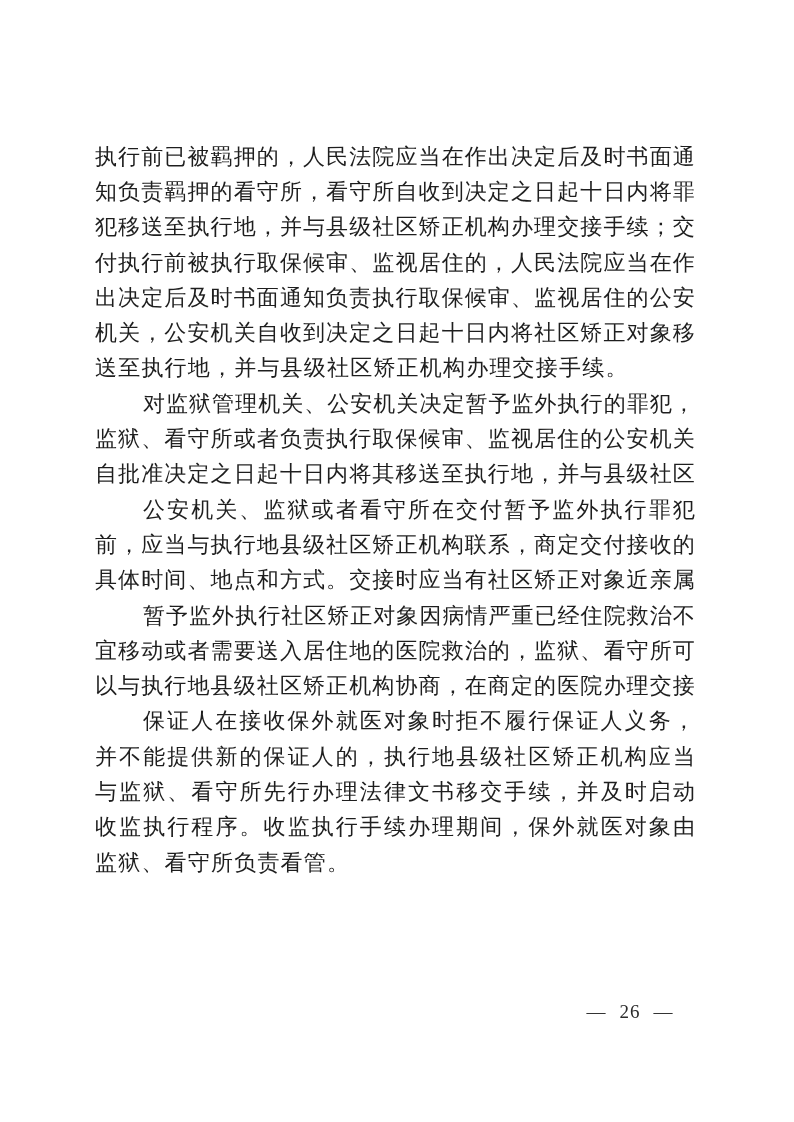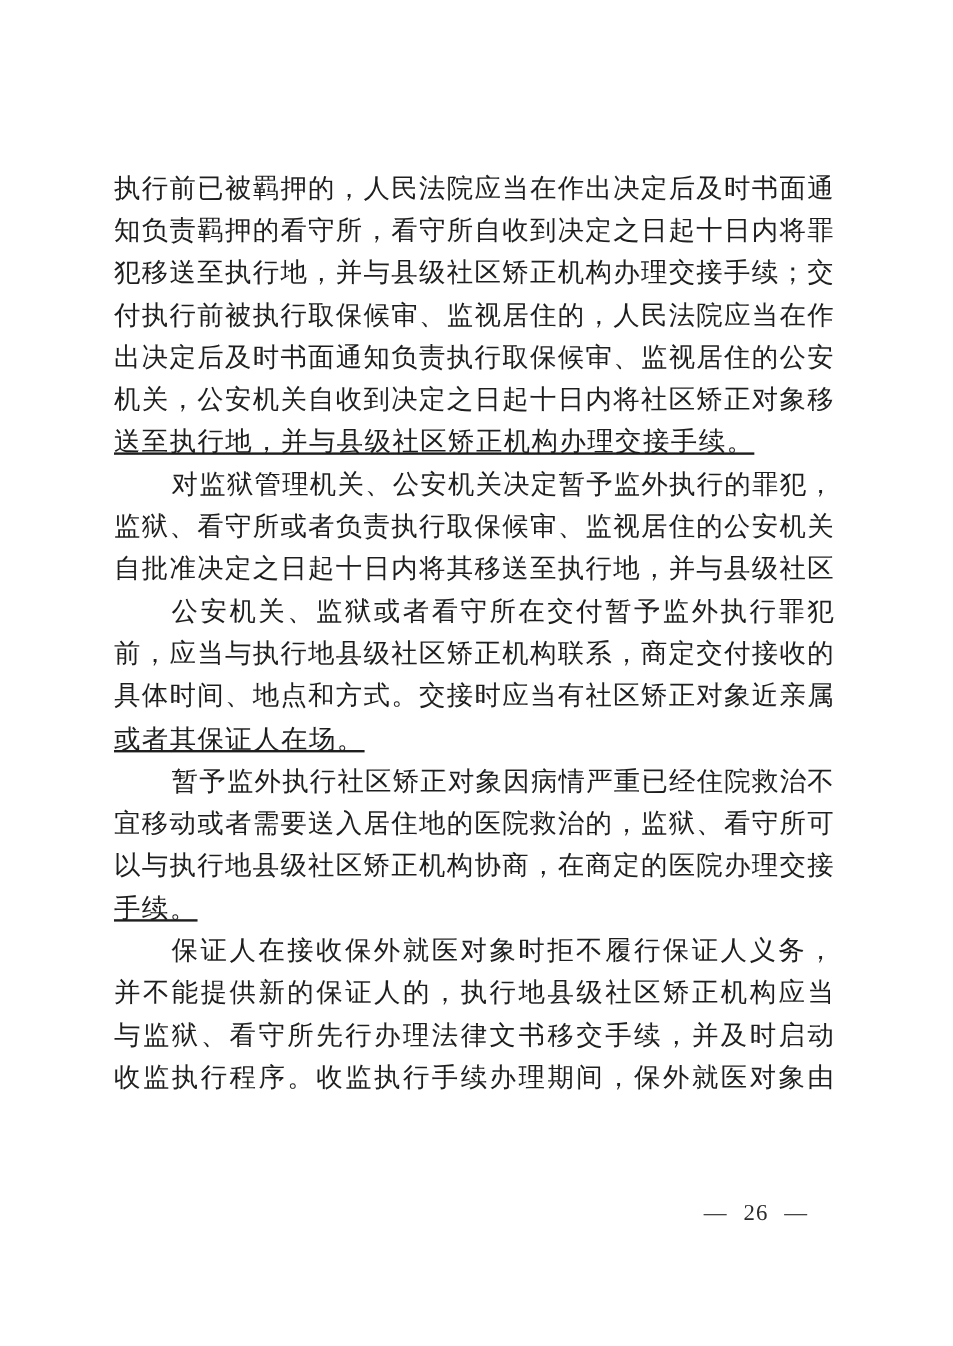--- a/index.html
+++ b/index.html
@@ -28,21 +28,20 @@
     align-items: center;
     font-size: 22px;
     white-space: nowrap;
   }
   .line.fill {
     justify-content: space-between;
   }
   .line.nofill {
     justify-content: flex-start;
     letter-spacing: 1.2px;
-    text-decoration: underline;
   }
   .line.indent {
     padding-left: 48px;
   }
   .line span {
     display: inline-block;
   }
   .folio {
     position: absolute;
     top: 1001px;
@@ -387,21 +386,20 @@
         <span>社</span>
         <span>区</span>
         <span>矫</span>
         <span>正</span>
         <span>对</span>
         <span>象</span>
         <span>近</span>
         <span>亲</span>
         <span>属</span>
       </div>
-      <div class="line nofill">或者其保证人在场。</div>
       <div class="line fill indent">
         <span>暂</span>
         <span>予</span>
         <span>监</span>
         <span>外</span>
         <span>执</span>
         <span>行</span>
         <span>社</span>
         <span>区</span>
         <span>矫</span>
@@ -470,21 +468,20 @@
         <span>商</span>
         <span>定</span>
         <span>的</span>
         <span>医</span>
         <span>院</span>
         <span>办</span>
         <span>理</span>
         <span>交</span>
         <span>接</span>
       </div>
-      <div class="line nofill">手续。</div>
       <div class="line fill indent">
         <span>保</span>
         <span>证</span>
         <span>人</span>
         <span>在</span>
         <span>接</span>
         <span>收</span>
         <span>保</span>
         <span>外</span>
         <span>就</span>
@@ -577,19 +574,20 @@
         <span>间</span>
         <span>，</span>
         <span>保</span>
         <span>外</span>
         <span>就</span>
         <span>医</span>
         <span>对</span>
         <span>象</span>
         <span>由</span>
       </div>
+      <div class="line nofill">监狱、看守所负责看管。</div>
     </div>
   <div class="folio">
     <span>—</span>
     <span>26</span>
     <span>—</span>
   </div>
 </div>
 
 </body></html>

